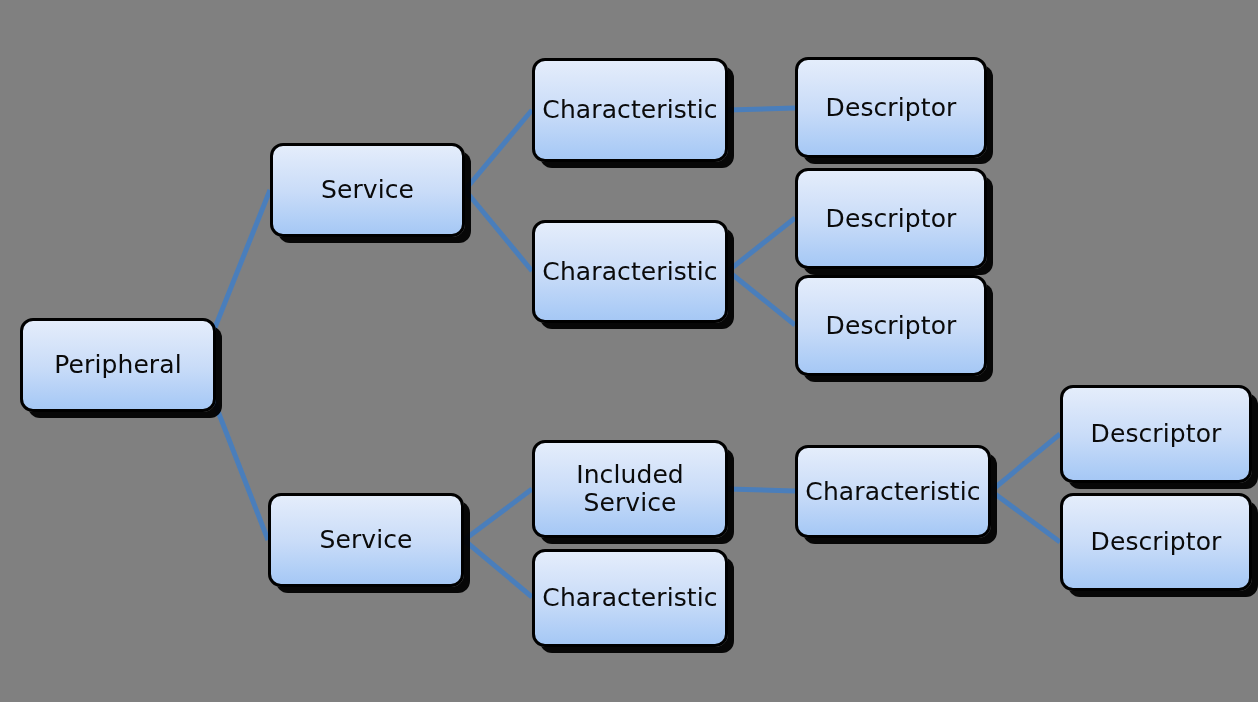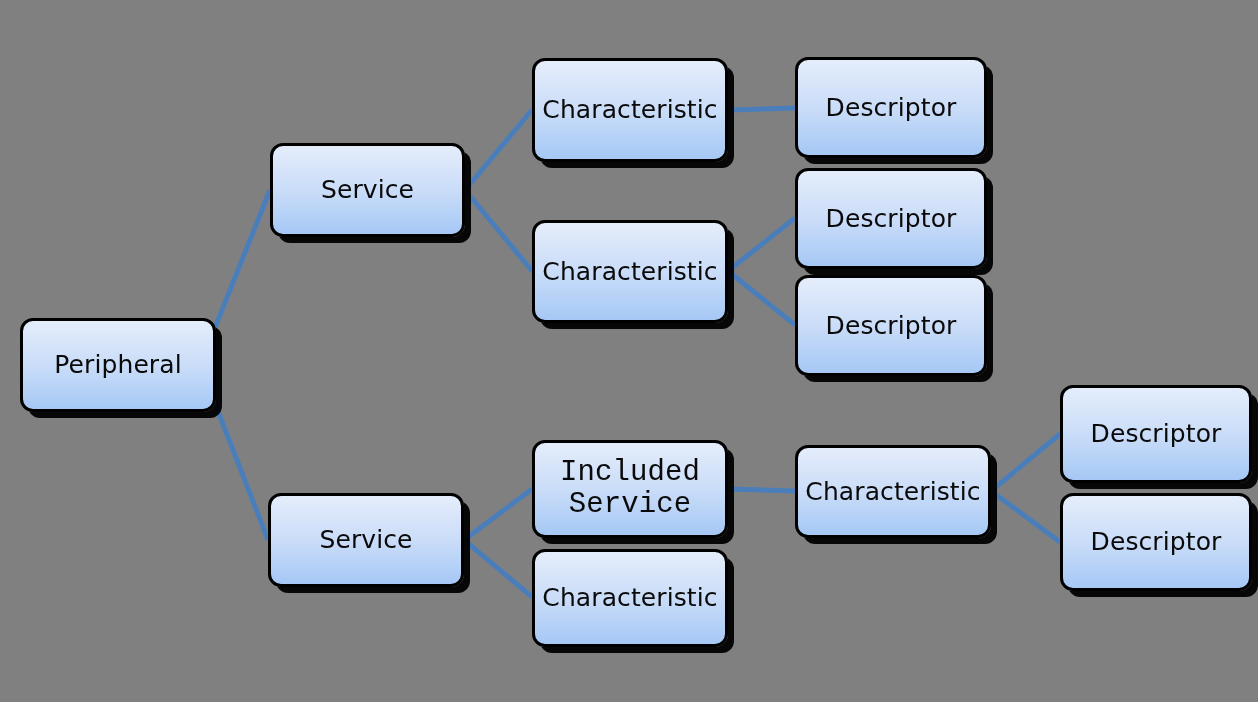--- a/index.html
+++ b/index.html
@@ -38,21 +38,21 @@
     font-size: 25px;
     line-height: 1.12;
     letter-spacing: 0.1px;
     z-index: 2;
   }
   .node .label {
     display: block;
     padding: 0 6px;
     white-space: pre-line;
   }
-  .node.two-line { font-size: 29px; font-family: Liberation Mono, monospace; }
+  .node.two-line { font-size: 25px; }
 </style>
 </head>
 <body>
 
 <div id="canvas">
   <svg id="edge-layer" width="1258" height="702" viewBox="0 0 1258 702">
       <line x1="200" y1="365" x2="270" y2="190" stroke="#4a7ebb" stroke-width="5" stroke-linecap="butt"></line>
       <line x1="200" y1="365" x2="268" y2="540" stroke="#4a7ebb" stroke-width="5" stroke-linecap="butt"></line>
       <line x1="465" y1="190" x2="532" y2="110" stroke="#4a7ebb" stroke-width="5" stroke-linecap="butt"></line>
       <line x1="465" y1="190" x2="532" y2="271" stroke="#4a7ebb" stroke-width="5" stroke-linecap="butt"></line>

